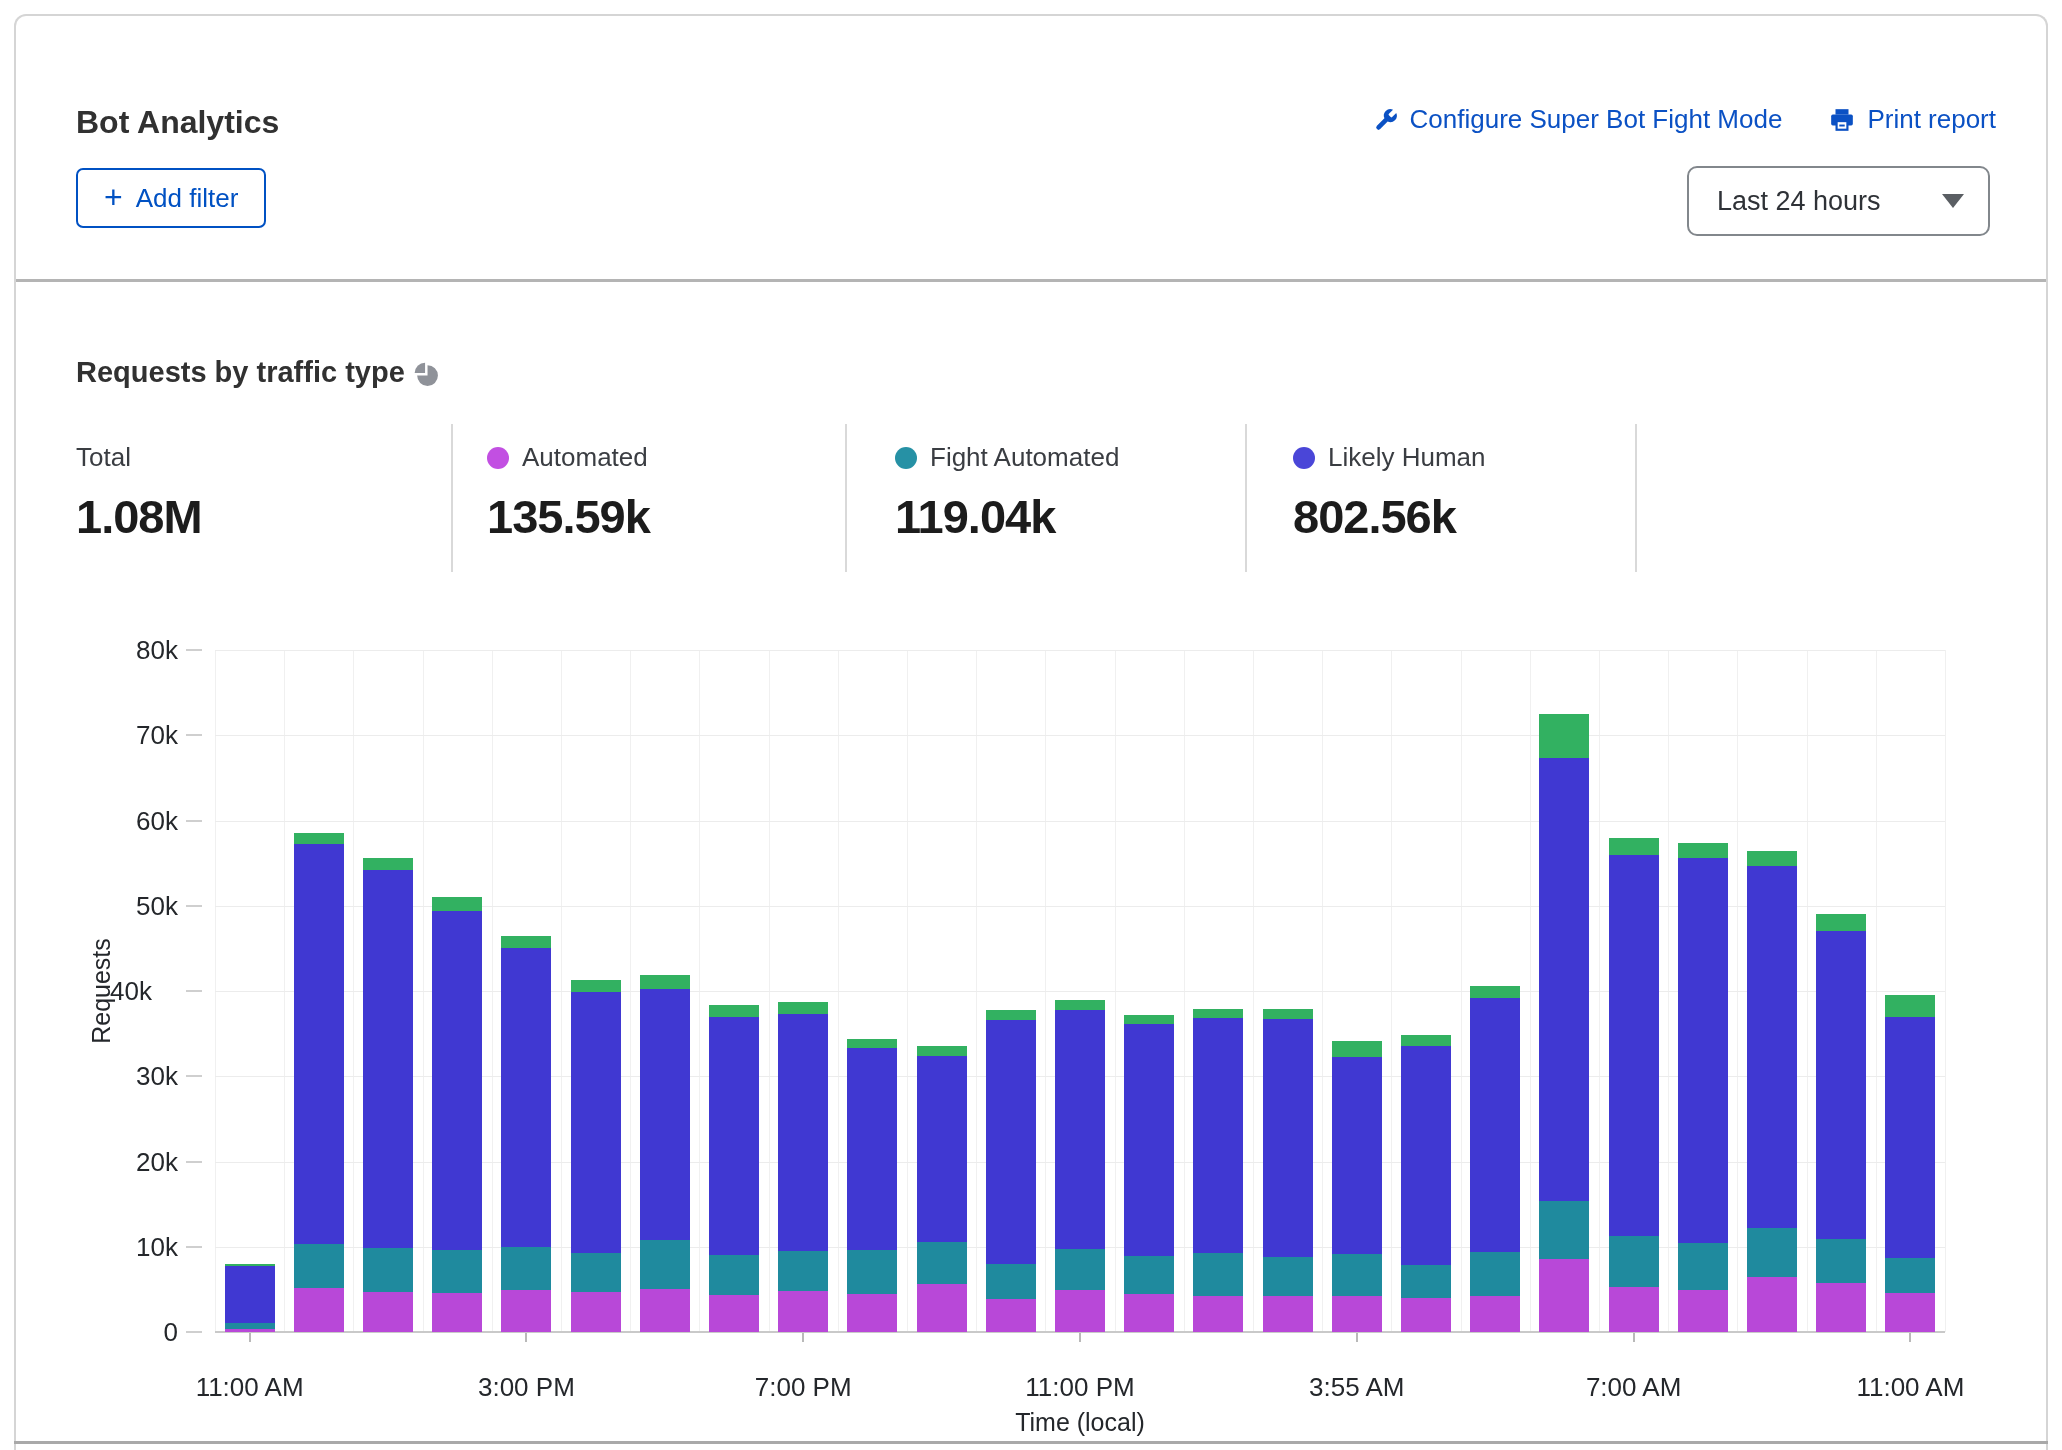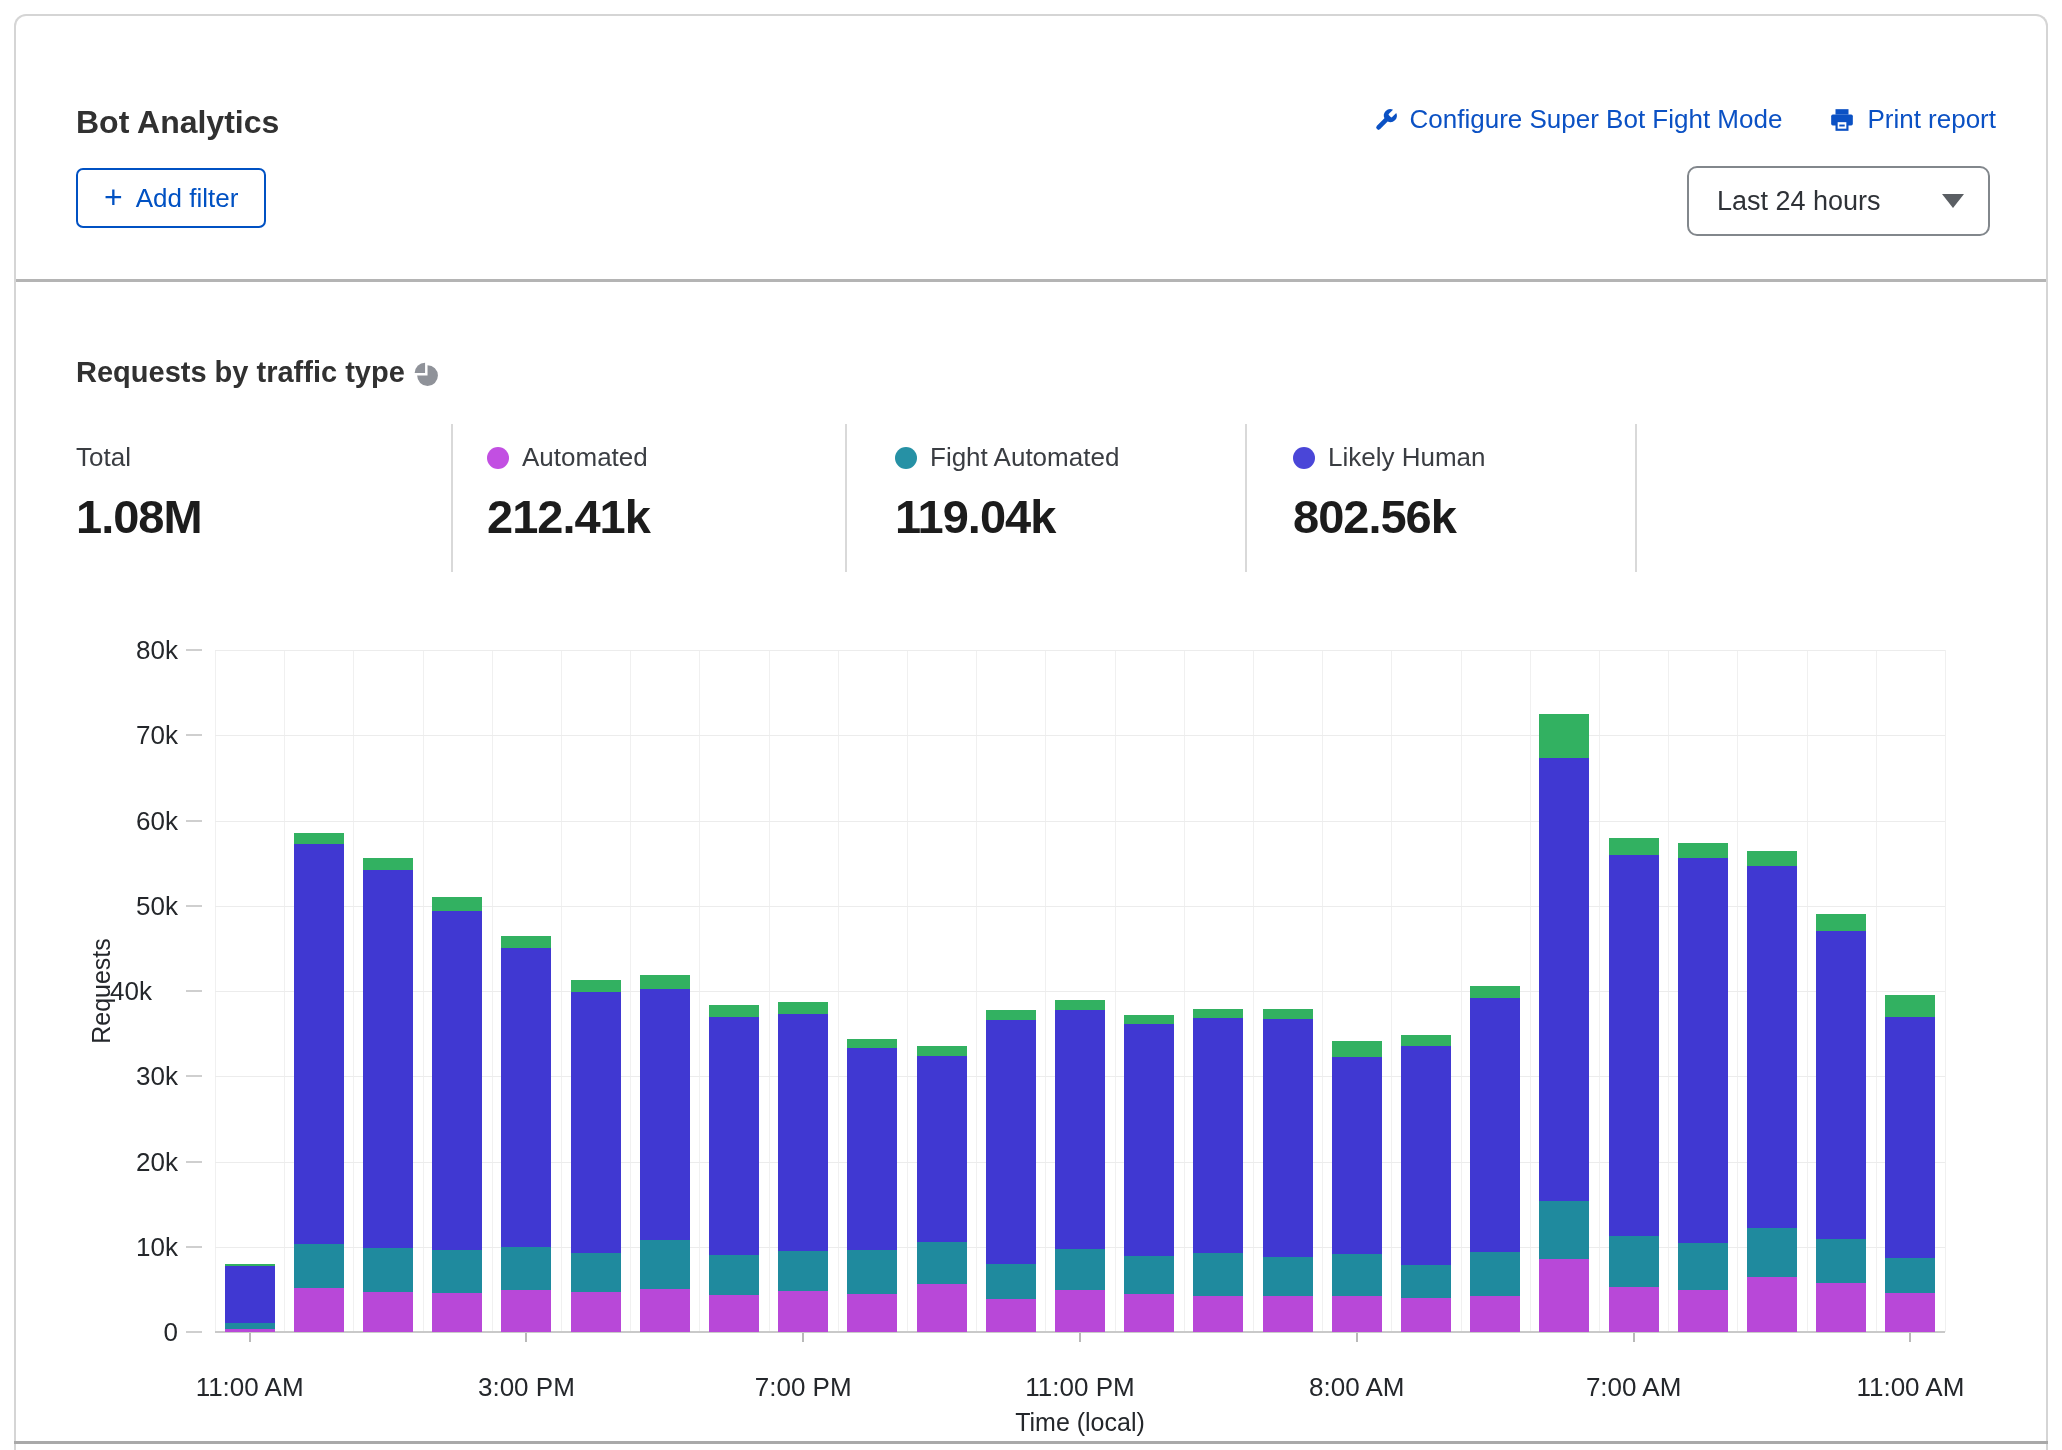--- a/index.html
+++ b/index.html
@@ -109,21 +109,21 @@
         <span>Total</span>
       </div>
     <div class="val">1.08M</div>
   </div>
   <div class="stat-divider" style="left:451px;"></div>
   <div class="stat" style="left:487px;">
     <div class="lbl-row">
       <span class="dot" style="background-color: rgb(194, 79, 226);"></span>
       <span>Automated</span>
     </div>
-    <div class="val">212.41k</div>
+    <div class="val">135.59k</div>
   </div>
   <div class="stat-divider" style="left:845px;"></div>
   <div class="stat" style="left:895px;">
     <div class="lbl-row">
       <span class="dot" style="background-color: rgb(38, 145, 165);"></span>
       <span>Fight Automated</span>
     </div>
     <div class="val">119.04k</div>
   </div>
   <div class="stat-divider" style="left:1245px;"></div>
@@ -293,21 +293,21 @@
     <div class="bar-seg" style="left: 1885.4px; width: 50px; top: 995.263px; height: 21.3125px; background: rgb(50, 177, 97);"></div>
     <div class="xtick-dash" style="left: 248.6px; top: 1333px;"></div>
     <div class="xtick-label" style="left: 159.6px; top: 1372px;">11:00 AM</div>
     <div class="xtick-dash" style="left: 525.4px; top: 1333px;"></div>
     <div class="xtick-label" style="left: 436.4px; top: 1372px;">3:00 PM</div>
     <div class="xtick-dash" style="left: 802.2px; top: 1333px;"></div>
     <div class="xtick-label" style="left: 713.2px; top: 1372px;">7:00 PM</div>
     <div class="xtick-dash" style="left: 1079px; top: 1333px;"></div>
     <div class="xtick-label" style="left: 990px; top: 1372px;">11:00 PM</div>
     <div class="xtick-dash" style="left: 1355.8px; top: 1333px;"></div>
-    <div class="xtick-label" style="left: 1266.8px; top: 1372px;">8:00 AM</div>
+    <div class="xtick-label" style="left: 1266.8px; top: 1372px;">3:55 AM</div>
     <div class="xtick-dash" style="left: 1632.6px; top: 1333px;"></div>
     <div class="xtick-label" style="left: 1543.6px; top: 1372px;">7:00 AM</div>
     <div class="xtick-dash" style="left: 1909.4px; top: 1333px;"></div>
     <div class="xtick-label" style="left: 1820.4px; top: 1372px;">11:00 AM</div>
   </div>
 
 <div class="axis-title-y">Requests</div>
 <div class="axis-title-x">Time (local)</div>
 
 <div class="bottom-divider"></div>

